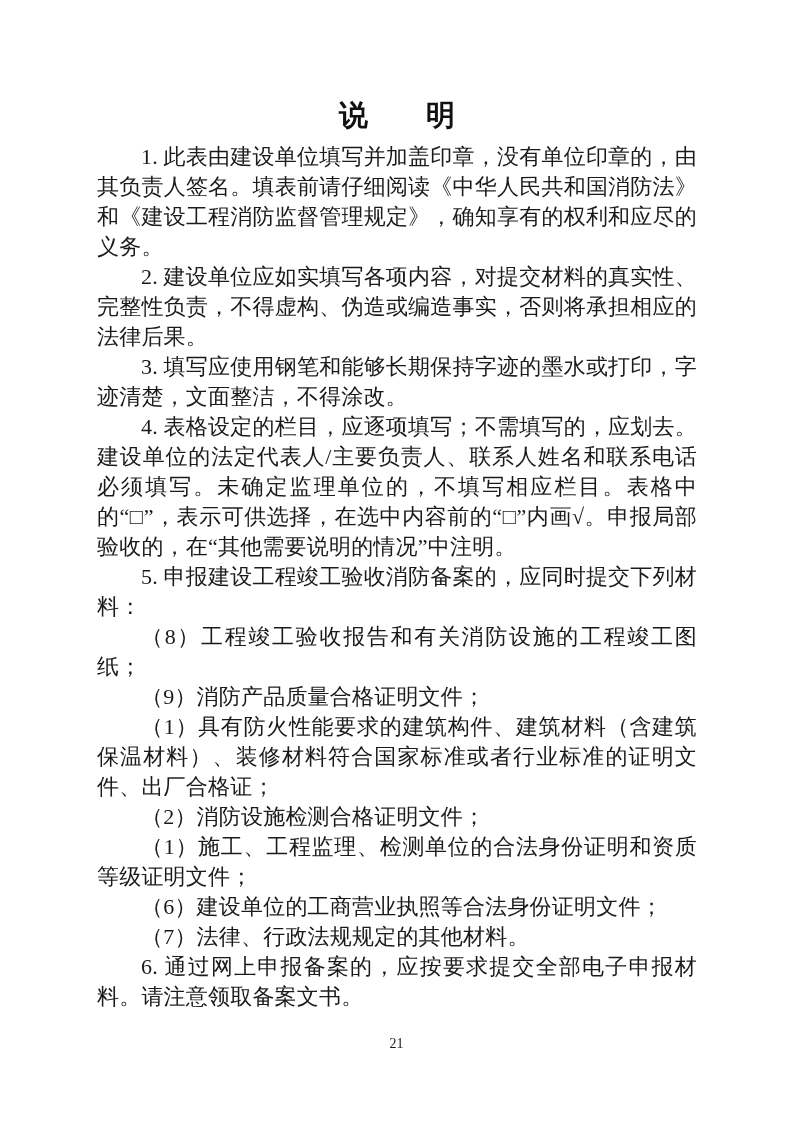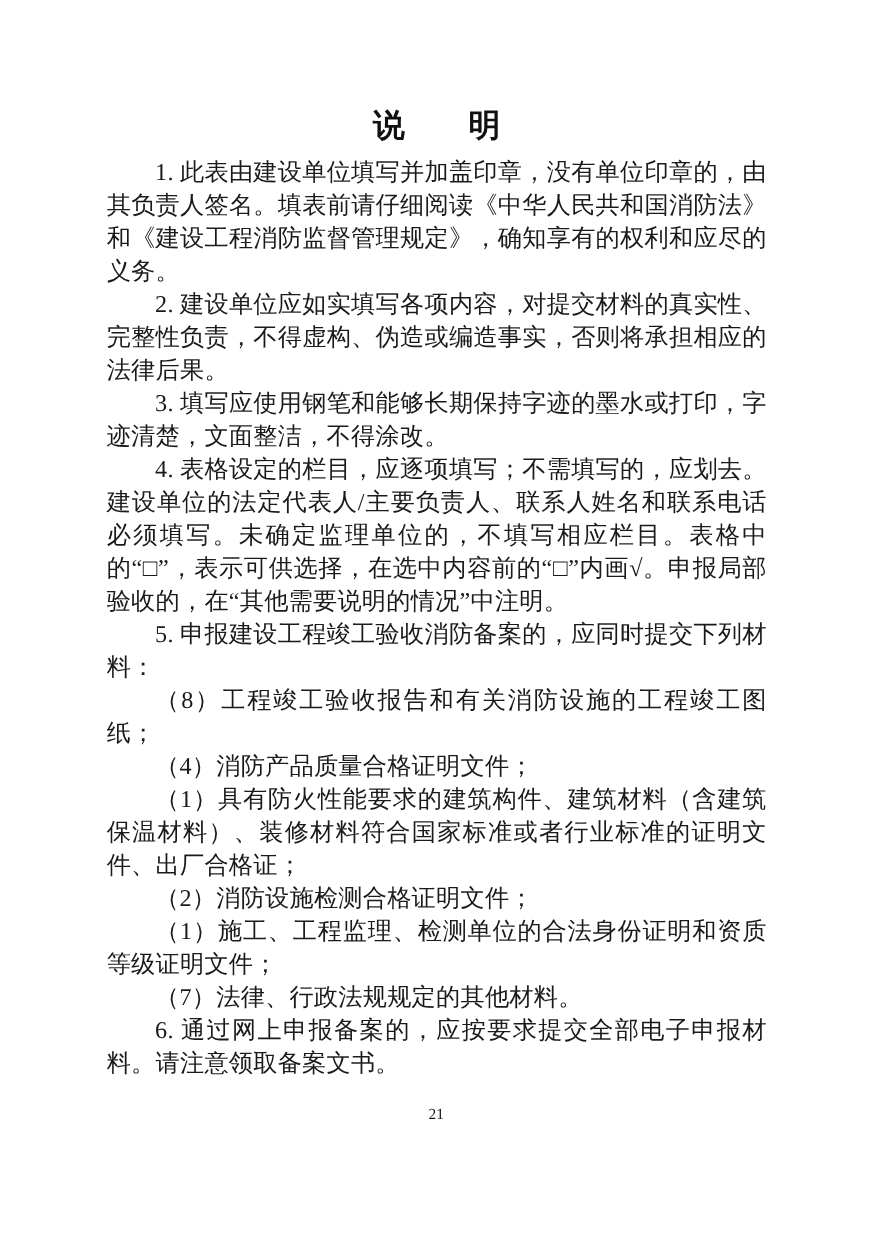--- a/index.html
+++ b/index.html
@@ -35,41 +35,42 @@
     margin: 0;
     font-size: 22px;
     line-height: 30px;
     text-align: justify;
     text-indent: 2em;
     letter-spacing: 0.2px;
   }
   .page-number {
     position: absolute;
     left: 0;
-    top: 1006px;
+    top: 1036px;
     width: 100%;
     text-align: center;
     font-family: "Liberation Serif", serif;
     font-size: 14px;
     color: #1a1a1a;
   }
 </style>
 </head>
 <body>
 
 <div class="page">
   <div class="content">
     <h1 class="title">说　　明</h1>
     <p class="para">1. 此表由建设单位填写并加盖印章，没有单位印章的，由其负责人签名。填表前请仔细阅读《中华人民共和国消防法》和《建设工程消防监督管理规定》，确知享有的权利和应尽的义务。</p>
     <p class="para">2. 建设单位应如实填写各项内容，对提交材料的真实性、完整性负责，不得虚构、伪造或编造事实，否则将承担相应的法律后果。</p>
     <p class="para">3. 填写应使用钢笔和能够长期保持字迹的墨水或打印，字迹清楚，文面整洁，不得涂改。</p>
     <p class="para">4. 表格设定的栏目，应逐项填写；不需填写的，应划去。建设单位的法定代表人/主要负责人、联系人姓名和联系电话必须填写。未确定监理单位的，不填写相应栏目。表格中的“□”，表示可供选择，在选中内容前的“□”内画√。申报局部验收的，在“其他需要说明的情况”中注明。</p>
     <p class="para">5. 申报建设工程竣工验收消防备案的，应同时提交下列材料：</p>
     <p class="para">（8）工程竣工验收报告和有关消防设施的工程竣工图纸；</p>
-    <p class="para">（4）消防产品质量合格证明文件；</p>
+    <p class="para">（9）消防产品质量合格证明文件；</p>
     <p class="para">（1）具有防火性能要求的建筑构件、建筑材料（含建筑保温材料）、装修材料符合国家标准或者行业标准的证明文件、出厂合格证；</p>
     <p class="para">（2）消防设施检测合格证明文件；</p>
     <p class="para">（1）施工、工程监理、检测单位的合法身份证明和资质等级证明文件；</p>
+    <p class="para">（6）建设单位的工商营业执照等合法身份证明文件；</p>
     <p class="para">（7）法律、行政法规规定的其他材料。</p>
     <p class="para">6. 通过网上申报备案的，应按要求提交全部电子申报材料。请注意领取备案文书。</p>
   </div>
   <div class="page-number">21</div>
 </div>
 
 </body></html>

